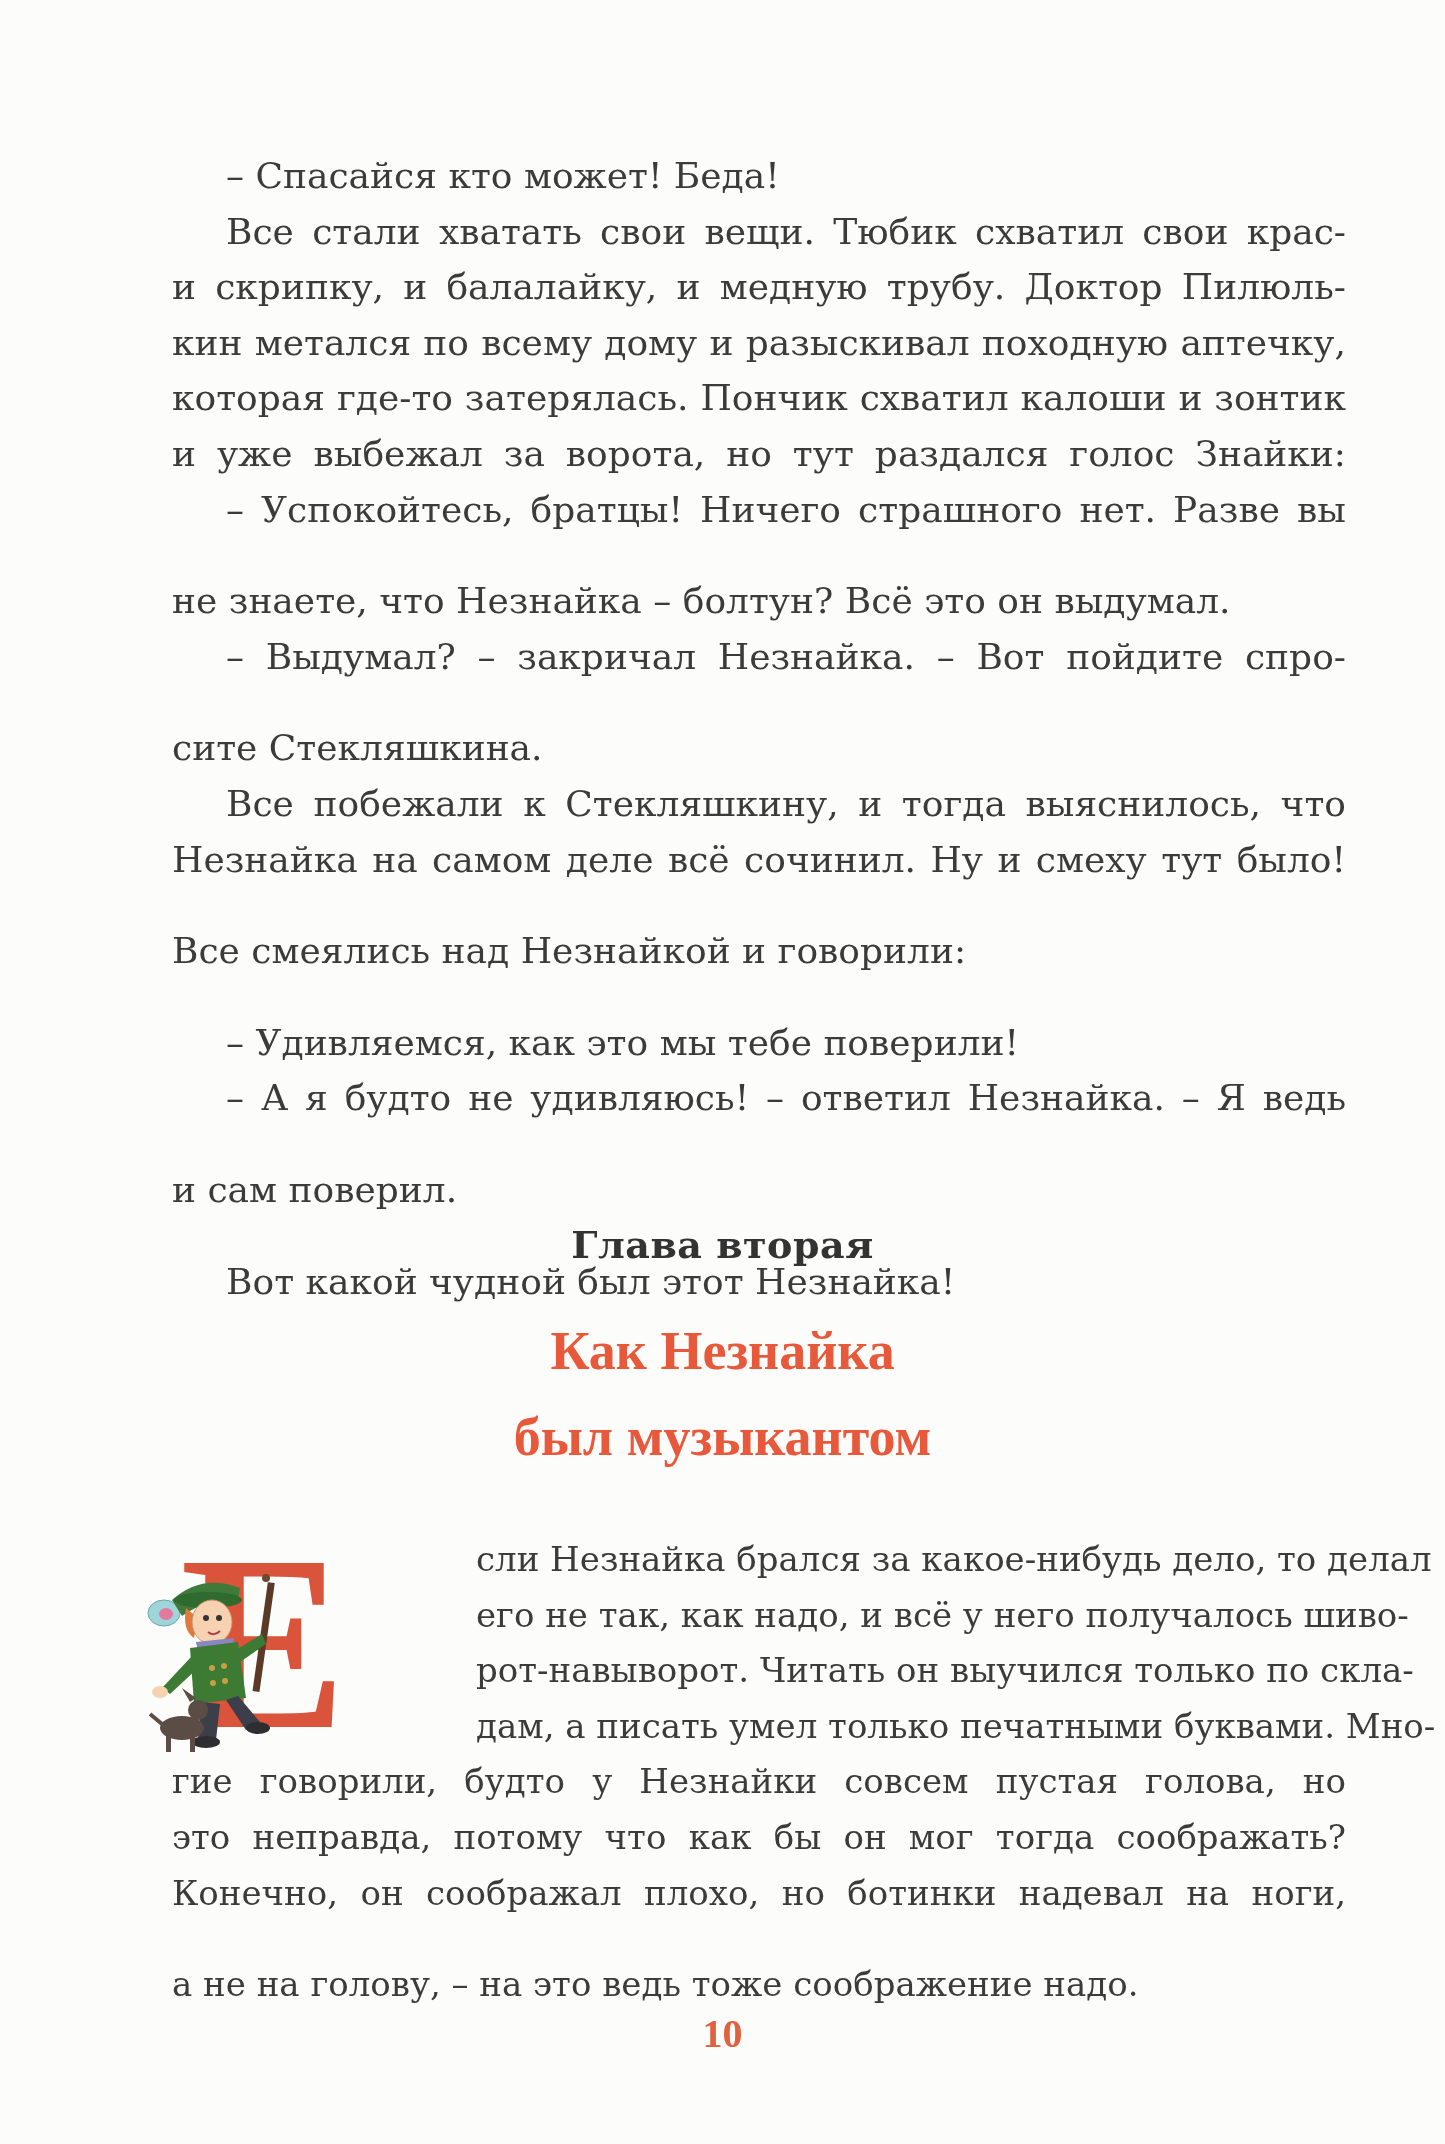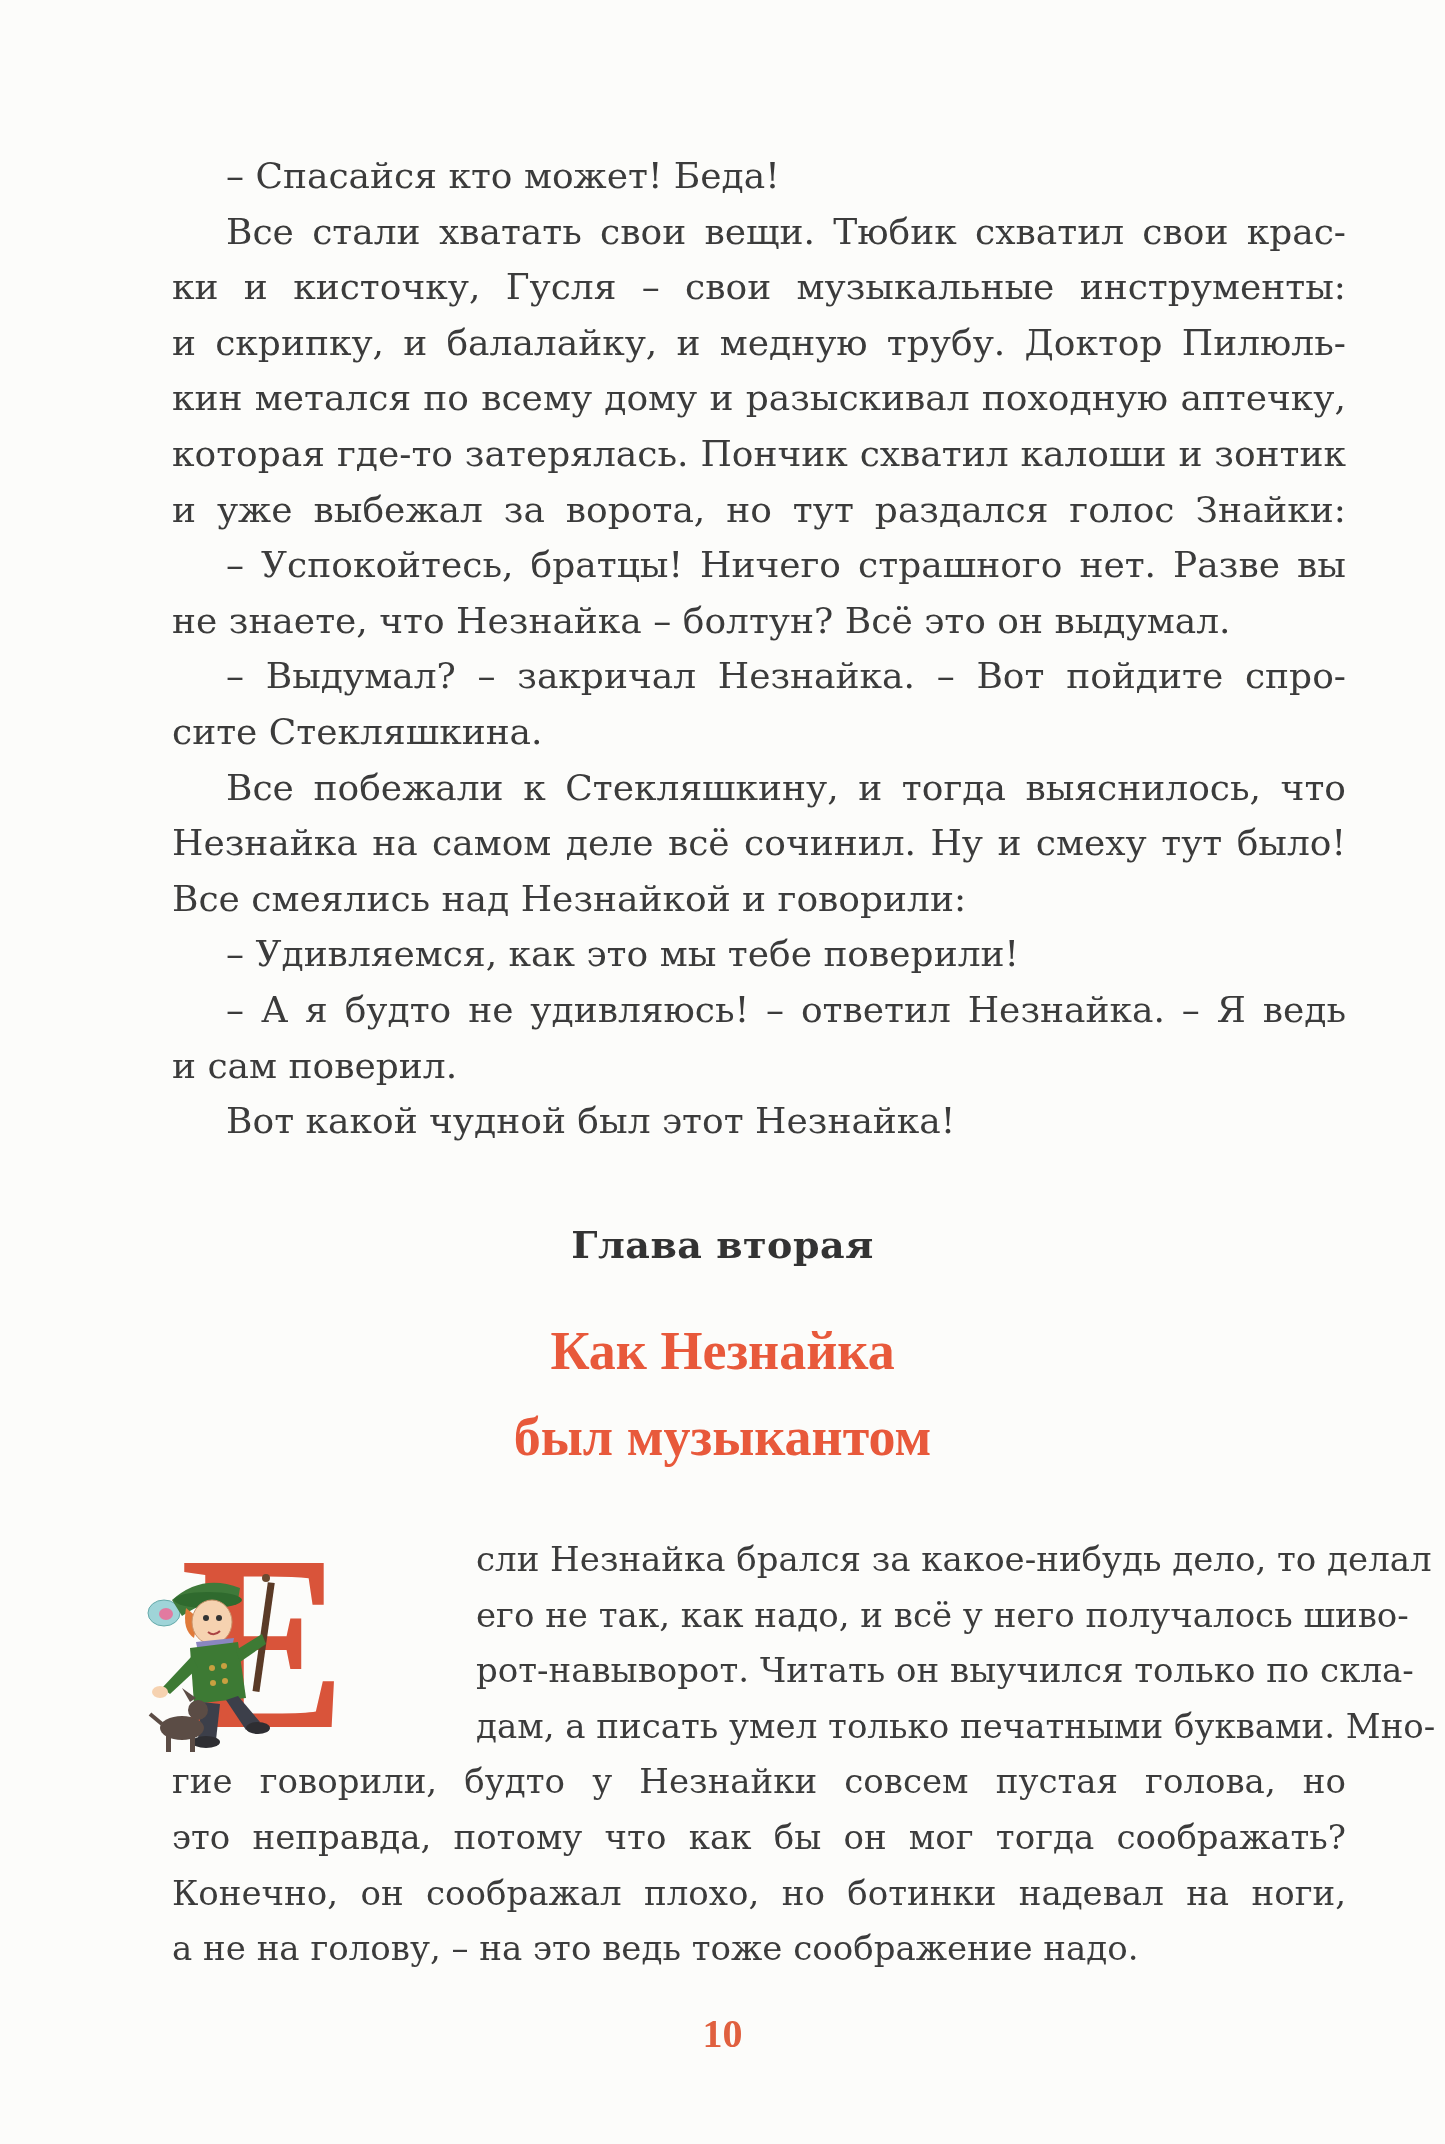--- a/index.html
+++ b/index.html
@@ -19,21 +19,21 @@
     font-size: 36px;
     line-height: 55.6px;
   }
   .line {
     display: block;
     white-space: nowrap;
     text-align: justify;
     text-align-last: justify;
     height: 55.6px;
   }
-  .line.last { text-align-last: left; }
+  .line.last { text-align-last: left; margin-top: 36px; }
   .line.indent { padding-left: 54px; }
   #block-1 { top: 148px; }
   .chapter-label {
     position: absolute;
     top: 1222px; left: 0; width: 1445px;
     text-align: center;
     font-family: "DejaVu Serif", serif;
     font-weight: bold;
     font-size: 38px;
     color: #333;
@@ -85,21 +85,20 @@
   }
 </style>
 </head>
 <body>
 
 <div class="page">
 
   <div class="body-text" id="block-1">
     <span class="line indent" style="text-align-last:left">– Спасайся кто может! Беда!</span>
     <span class="line indent">Все стали хватать свои вещи. Тюбик схватил свои крас-</span>
-    <span class="line">ки и кисточку, Гусля – свои музыкальные инструменты:</span>
     <span class="line">и скрипку, и балалайку, и медную трубу. Доктор Пилюль-</span>
     <span class="line">кин метался по всему дому и разыскивал походную аптечку,</span>
     <span class="line">которая где-то затерялась. Пончик схватил калоши и зонтик</span>
     <span class="line">и уже выбежал за ворота, но тут раздался голос Знайки:</span>
     <span class="line indent">– Успокойтесь, братцы! Ничего страшного нет. Разве вы</span>
     <span class="line last">не знаете, что Незнайка – болтун? Всё это он выдумал.</span>
     <span class="line indent">– Выдумал? – закричал Незнайка. – Вот пойдите спро-</span>
     <span class="line last">сите Стекляшкина.</span>
     <span class="line indent">Все побежали к Стекляшкину, и тогда выяснилось, что</span>
     <span class="line">Незнайка на самом деле всё сочинил. Ну и смеху тут было!</span>

